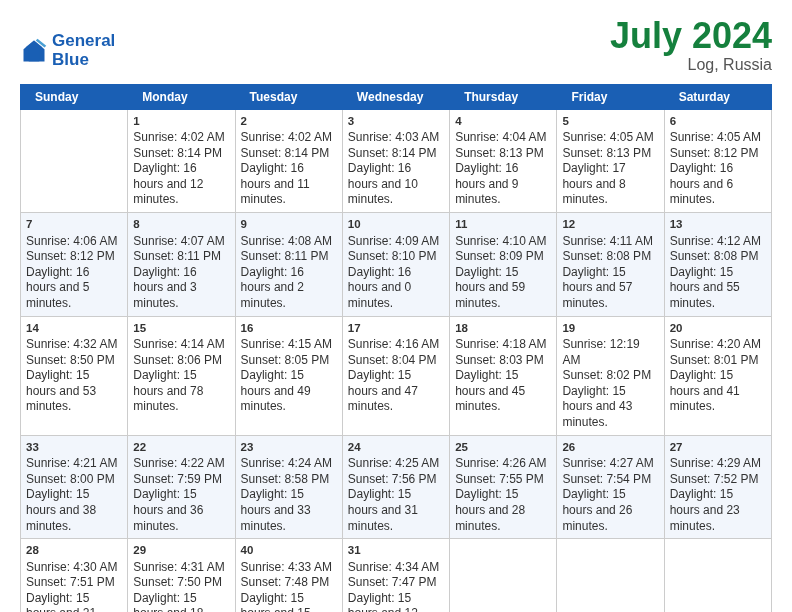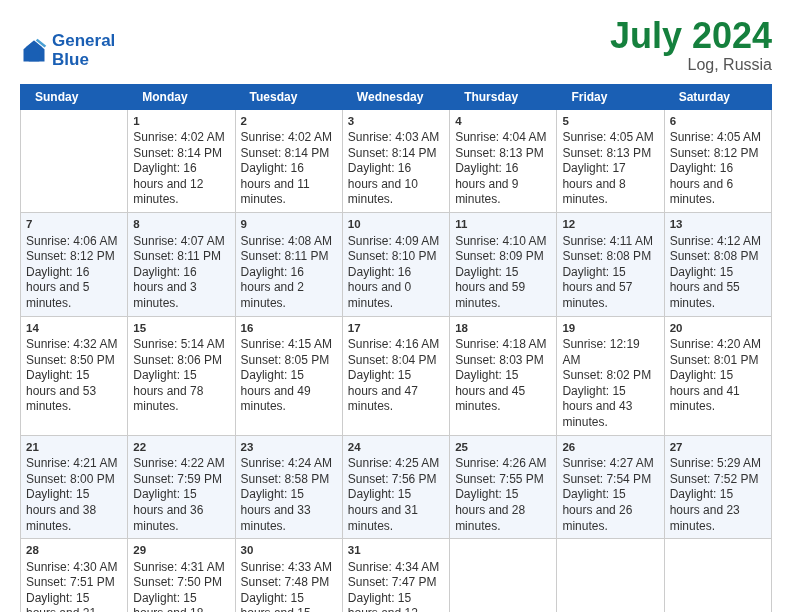--- a/index.html
+++ b/index.html
@@ -240,21 +240,21 @@
         <span class="day-num">14</span>
         <div class="cell-content">
           <span>Sunrise: 4:32 AM</span><br>
           <span>Sunset: 8:50 PM</span><br>
           <span>Daylight: 15 hours and 53 minutes.</span>
         </div>
       </td>
           <td>
         <span class="day-num">15</span>
         <div class="cell-content">
-          <span>Sunrise: 5:14 AM</span><br>
+          <span>Sunrise: 4:14 AM</span><br>
           <span>Sunset: 8:06 PM</span><br>
           <span>Daylight: 15 hours and 78 minutes.</span>
         </div>
       </td>
           <td>
         <span class="day-num">16</span>
         <div class="cell-content">
           <span>Sunrise: 4:15 AM</span><br>
           <span>Sunset: 8:05 PM</span><br>
           <span>Daylight: 15 hours and 49 minutes.</span>
@@ -288,21 +288,21 @@
         <span class="day-num">20</span>
         <div class="cell-content">
           <span>Sunrise: 4:20 AM</span><br>
           <span>Sunset: 8:01 PM</span><br>
           <span>Daylight: 15 hours and 41 minutes.</span>
         </div>
       </td>
         </tr>
         <tr>
           <td>
-        <span class="day-num">21</span>
+        <span class="day-num">33</span>
         <div class="cell-content">
           <span>Sunrise: 4:21 AM</span><br>
           <span>Sunset: 8:00 PM</span><br>
           <span>Daylight: 15 hours and 38 minutes.</span>
         </div>
       </td>
           <td>
         <span class="day-num">22</span>
         <div class="cell-content">
           <span>Sunrise: 4:22 AM</span><br>
@@ -338,21 +338,21 @@
         <span class="day-num">26</span>
         <div class="cell-content">
           <span>Sunrise: 4:27 AM</span><br>
           <span>Sunset: 7:54 PM</span><br>
           <span>Daylight: 15 hours and 26 minutes.</span>
         </div>
       </td>
           <td>
         <span class="day-num">27</span>
         <div class="cell-content">
-          <span>Sunrise: 5:29 AM</span><br>
+          <span>Sunrise: 4:29 AM</span><br>
           <span>Sunset: 7:52 PM</span><br>
           <span>Daylight: 15 hours and 23 minutes.</span>
         </div>
       </td>
         </tr>
         <tr>
           <td>
         <span class="day-num">28</span>
         <div class="cell-content">
           <span>Sunrise: 4:30 AM</span><br>
@@ -362,21 +362,21 @@
       </td>
           <td>
         <span class="day-num">29</span>
         <div class="cell-content">
           <span>Sunrise: 4:31 AM</span><br>
           <span>Sunset: 7:50 PM</span><br>
           <span>Daylight: 15 hours and 18 minutes.</span>
         </div>
       </td>
           <td>
-        <span class="day-num">30</span>
+        <span class="day-num">40</span>
         <div class="cell-content">
           <span>Sunrise: 4:33 AM</span><br>
           <span>Sunset: 7:48 PM</span><br>
           <span>Daylight: 15 hours and 15 minutes.</span>
         </div>
       </td>
           <td>
         <span class="day-num">31</span>
         <div class="cell-content">
           <span>Sunrise: 4:34 AM</span><br>

